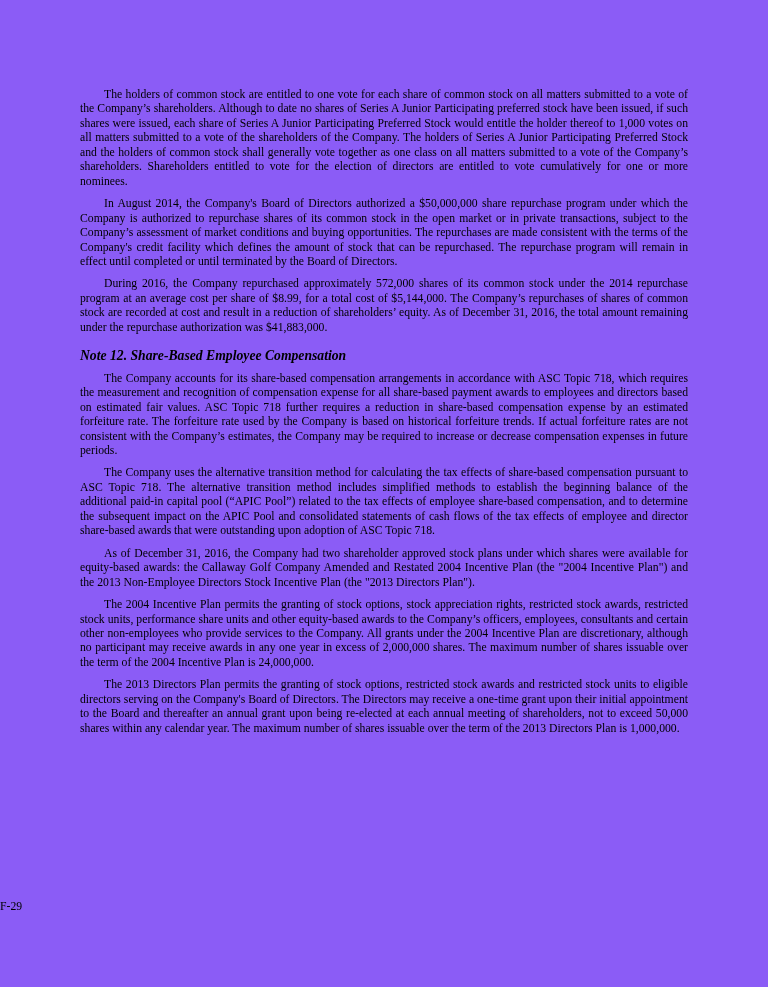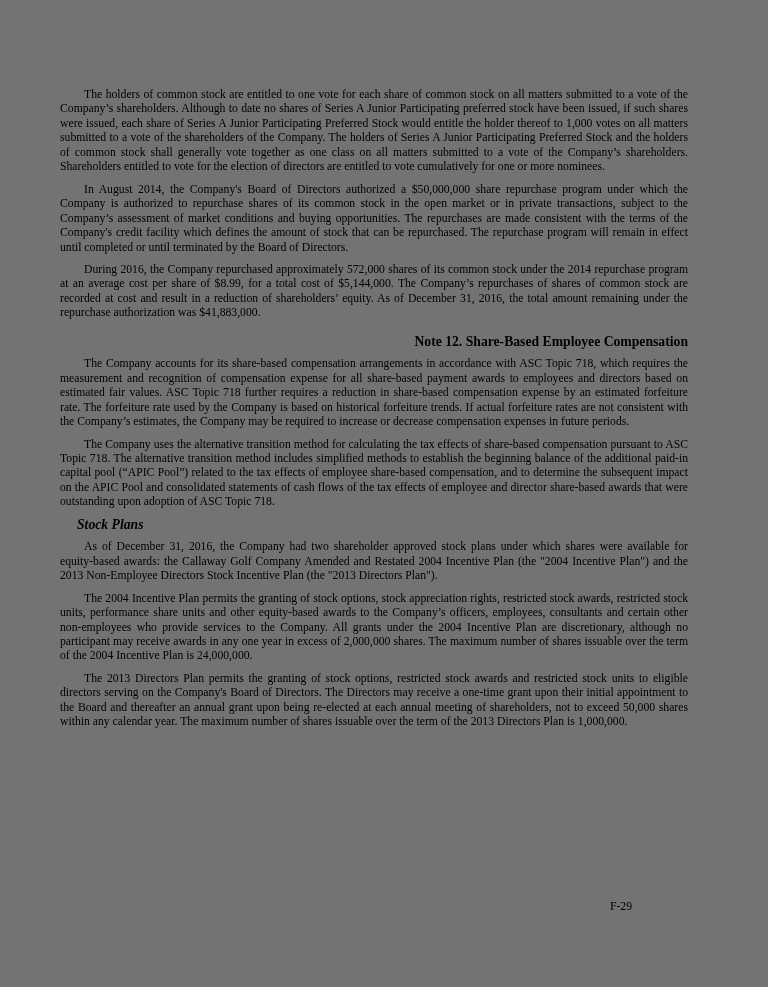--- a/index.html
+++ b/index.html
@@ -5,51 +5,52 @@
   html, body {
     margin: 0;
     padding: 0;
     background: #ffffff;
   }
   .page {
     position: relative;
     width: 768px;
     height: 987px;
     margin: 0 auto;
-    background: #737373;
+    background: #8b5cf6;
     box-sizing: border-box;
-    padding: 88px 80px 0 60px;
+    padding: 88px 80px 0 80px;
     font-family: "Liberation Serif", "DejaVu Serif", serif;
     font-size: 11.7px;
     line-height: 14.45px;
     color: #000000;
     overflow: hidden;
   }
   .para {
     margin: 0 0 8px 0;
     text-align: justify;
     text-indent: 24px;
   }
   .h-bold {
     margin: 14px 0 8px 0;
     font-weight: bold;
-    text-align: right;
+    text-align: left;
+    font-style: italic;
   }
   .h-italic {
     margin: 8px 0 8px 17px;
     font-weight: bold;
     font-style: italic;
     text-align: left;
   }
   .footer {
     position: absolute;
     top: 900px;
     left: 0;
     width: 632px;
-    text-align: right;
+    text-align: left;
     font-size: 11.7px;
     font-family: Liberation Serif, serif;
   }
 </style>
 </head>
 <body>
 
 <div class="page">
 
   <p class="para">The holders of common stock are entitled to one vote for each share of common stock on all matters submitted to a vote of the Company’s shareholders.  Although to date no shares of Series A Junior Participating preferred stock have been issued, if such shares were issued, each share of Series A Junior Participating Preferred Stock would entitle the holder thereof to 1,000 votes on all matters submitted to a vote of the shareholders of the Company.  The holders of Series A Junior Participating Preferred Stock and the holders of common stock shall generally vote together as one class on all matters submitted to a vote of the Company’s shareholders. Shareholders entitled to vote for the election of directors are entitled to vote cumulatively for one or more nominees.</p>
@@ -58,21 +59,20 @@
   <p class="para">In August 2014, the Company's Board of Directors authorized a $50,000,000 share repurchase program under which the Company is authorized to repurchase shares of its common stock in the open market or in private transactions, subject to the Company’s assessment of market conditions and buying opportunities.  The repurchases are made consistent with the terms of the Company's credit facility which defines the amount of stock that can be repurchased.  The repurchase program will remain in effect until completed or until terminated by the Board of Directors.</p>
 
   <p class="para">During 2016, the Company repurchased approximately 572,000 shares of its common stock under the 2014 repurchase program at an average cost per share of $8.99, for a total cost of $5,144,000. The Company’s repurchases of shares of common stock are recorded at cost and result in a reduction of shareholders’ equity. As of December 31, 2016, the total amount remaining under the repurchase authorization was $41,883,000.</p>
 
   <h3 class="h-bold">Note 12. Share-Based Employee Compensation</h3>
 
   <p class="para">The Company accounts for its share-based compensation arrangements in accordance with ASC Topic 718, which requires the measurement and recognition of compensation expense for all share-based payment awards to employees and directors based on estimated fair values. ASC Topic 718 further requires a reduction in share-based compensation expense by an estimated forfeiture rate. The forfeiture rate used by the Company is based on historical forfeiture trends. If actual forfeiture rates are not consistent with the Company’s estimates, the Company may be required to increase or decrease compensation expenses in future periods.</p>
 
   <p class="para">The Company uses the alternative transition method for calculating the tax effects of share-based compensation pursuant to ASC Topic 718. The alternative transition method includes simplified methods to establish the beginning balance of the additional paid-in capital pool (“APIC Pool”) related to the tax effects of employee share-based compensation, and to determine the subsequent impact on the APIC Pool and consolidated statements of cash flows of the tax effects of employee and director share-based awards that were outstanding upon adoption of ASC Topic 718.</p>
 
-  <h3 class="h-italic">Stock Plans</h3>
 
   <p class="para">As of December 31, 2016, the Company had two shareholder approved stock plans under which shares were available for equity-based awards: the Callaway Golf Company Amended and Restated 2004 Incentive Plan (the "2004 Incentive Plan") and the 2013 Non-Employee Directors Stock Incentive Plan (the "2013 Directors Plan").</p>
 
   <p class="para">The 2004 Incentive Plan permits the granting of stock options, stock appreciation rights, restricted stock awards, restricted stock units, performance share units and other equity-based awards to the Company’s officers, employees, consultants and certain other non-employees who provide services to the Company. All grants under the 2004 Incentive Plan are discretionary, although no participant may receive awards in any one year in excess of 2,000,000 shares. The maximum number of shares issuable over the term of the 2004 Incentive Plan is 24,000,000.</p>
 
   <p class="para">The 2013 Directors Plan permits the granting of stock options, restricted stock awards and restricted stock units to eligible directors serving on the Company's Board of Directors. The Directors may receive a one-time grant upon their initial appointment to the Board and thereafter an annual grant upon being re-elected at each annual meeting of shareholders, not to exceed 50,000 shares within any calendar year. The maximum number of shares issuable over the term of the 2013 Directors Plan is 1,000,000.</p>
 
   <div class="footer">F-29</div>
 
 </div>

